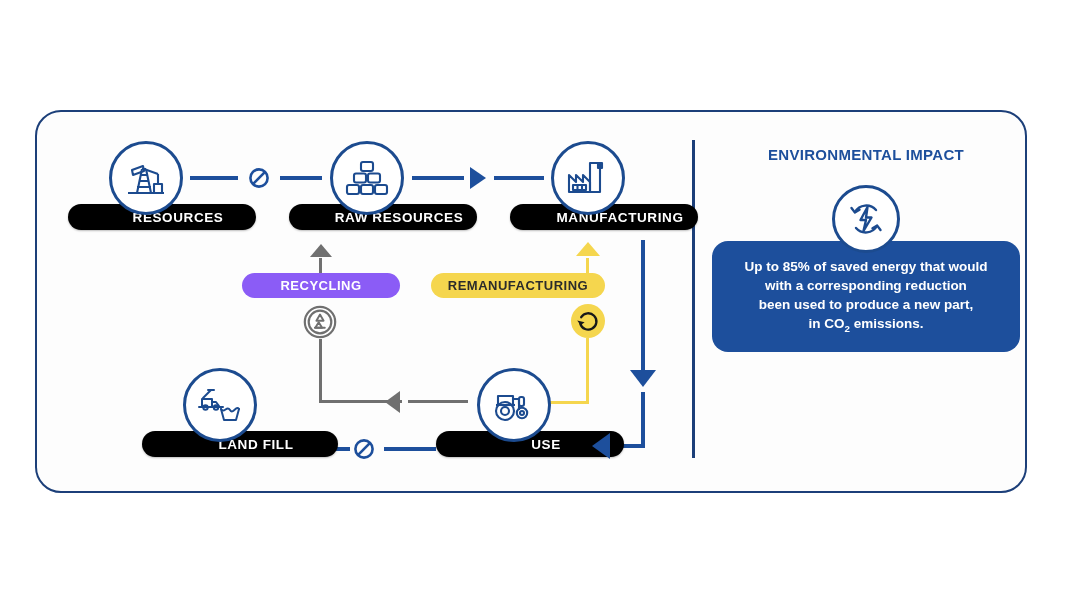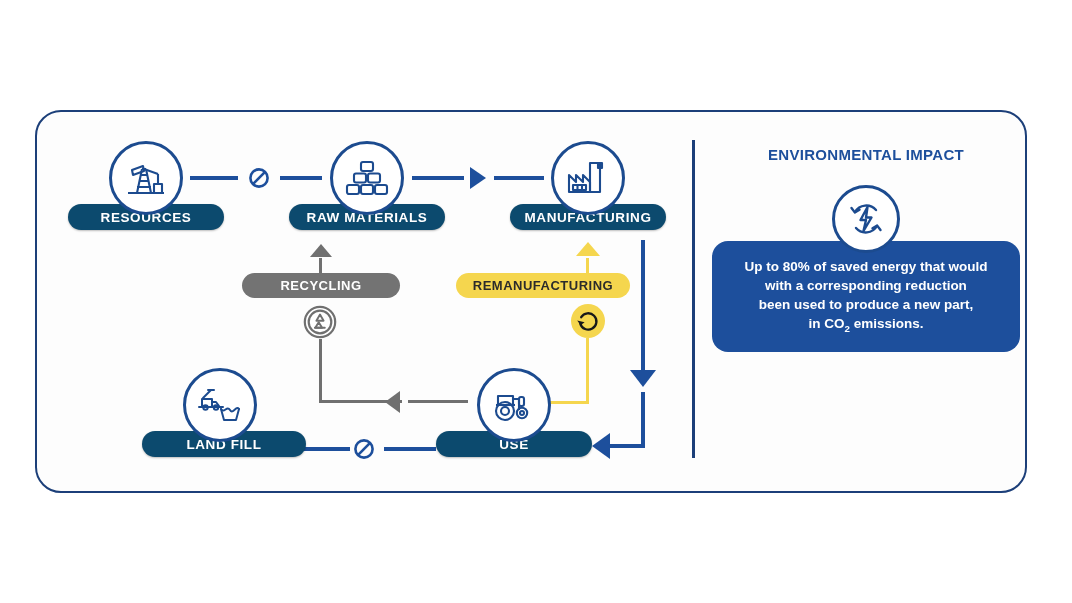--- a/index.html
+++ b/index.html
@@ -61,47 +61,48 @@
     display: flex;
     align-items: center;
     justify-content: center;
   }
   .node .circle svg { display:block; }
   .node .pill {
     position: absolute;
     top: 26px;
     height: 26px;
     border-radius: 13px;
-    background: #0c4a6e;
+    background: #000000;
     color: #ffffff;
     font-size: 13.5px;
     font-weight: bold;
     letter-spacing: 0.6px;
     display: flex;
     align-items: center;
     justify-content: center;
     z-index: 2;
     white-space: nowrap;
     box-shadow: 0 1px 2px rgba(0,0,0,0.25);
+    padding-left: 32px;
   }
   
   .stage-pill {
     position: absolute;
     height: 25px;
     border-radius: 13px;
     display: flex;
     align-items: center;
     justify-content: center;
     font-size: 13px;
     font-weight: bold;
     letter-spacing: 0.5px;
     white-space: nowrap;
     z-index: 3;
   }
-  .stage-pill.gray { background: #737373; color: #ffffff; }
+  .stage-pill.gray { background: #8b5cf6; color: #ffffff; }
   .stage-pill.yellow { background: #f5d64e; color: #2b2b2b; }
 
   .stage-badge {
     position: absolute;
     width: 34px;
     height: 34px;
     border-radius: 50%;
     display: flex;
     align-items: center;
     justify-content: center;
@@ -240,21 +241,21 @@
           <rect x="17" y="6" width="12" height="9" rx="2"></rect>
           <rect x="10" y="17.5" width="12" height="9" rx="2"></rect>
           <rect x="24" y="17.5" width="12" height="9" rx="2"></rect>
           <rect x="3" y="29" width="12" height="9" rx="2"></rect>
           <rect x="17" y="29" width="12" height="9" rx="2"></rect>
           <rect x="31" y="29" width="12" height="9" rx="2"></rect>
         </g>
       </svg>
     </div>
     <div class="pill" style="left:-78px; width:156px;">
-      <span>RAW MATERIALS</span>
+      <span>RAW RESOURCES</span>
     </div>
   </div>
 
   <div class="node" style="left:588px; top:178px;">
     <div class="circle">
       <svg width="46" height="42" viewBox="0 0 46 42">
         <g fill="none" stroke="#1c4b8f" stroke-width="2.1" stroke-linejoin="round">
           <path d="M4 35 L4 18 L11 25 L11 18 L18 25 L18 18 L25 25 L25 35 Z"></path>
           <rect x="25" y="6" width="10" height="29"></rect>
           <rect x="33" y="6" width="4" height="5"></rect>
@@ -284,21 +285,21 @@
         <path d="M21.8 22.8 L11.9 22.8"></path>
       </g>
     </svg>
   </div>
   <div class="ln gray" style="left:319px; top:339px; width:3px; height:64px;"></div>
   <div class="ln gray" style="left:319px; top:400px; width:83px; height:3px;"></div>
   <div class="tri left-gray" style="left:385px; top:391px;"></div>
   <div class="ln gray" style="left:408px; top:400px; width:60px; height:3px;"></div>
 
   <div class="tri up-yellow" style="left:576px; top:242px;"></div>
-  <div class="stage-pill yellow" style="left:456px; top:273px; width:174px;">
+  <div class="stage-pill yellow" style="left:431px; top:273px; width:174px;">
     <span>REMANUFACTURING</span>
   </div>
   <div class="ln yellow" style="left:586px; top:258px; width:3px; height:16px;"></div>
   <div class="stage-badge yellow" style="left:571px; top:304px;">
     <svg width="26" height="26" viewBox="0 0 26 26">
       <path d="M6.2 9.2 A8.2 8.2 0 1 1 5.3 15.6" fill="none" stroke="#18181a" stroke-width="2.3" stroke-linecap="round"></path>
       <path d="M2.2 12.5 L5.6 17.3 L9.6 14.2 Z" fill="#18181a"></path>
     </svg>
   </div>
   <div class="ln yellow" style="left:586px; top:338px; width:3px; height:66px;"></div>
@@ -371,21 +372,21 @@
             <path d="M34 30 A13 13 0 0 1 13 32"></path>
             <path d="M8.5 12 L11.8 16.4 L16.5 13.6"></path>
             <path d="M37.5 34 L34.2 29.6 L29.5 32.4"></path>
             <path d="M24.5 11 L17.5 24 L23 24 L20.5 35 L28.5 21.5 L23 21.5 Z"></path>
           </g>
         </svg>
       </div>
     </div>
 
     <div id="callout">
-      <div>Up to 80% of saved energy that would</div>
+      <div>Up to 85% of saved energy that would</div>
       <div>with a corresponding reduction</div>
       <div>been used to produce a new part,</div>
       <div>
         <span>in CO</span><sub>2</sub><span> emissions.</span>
       </div>
     </div>
   </div>
 
 </div>
 

